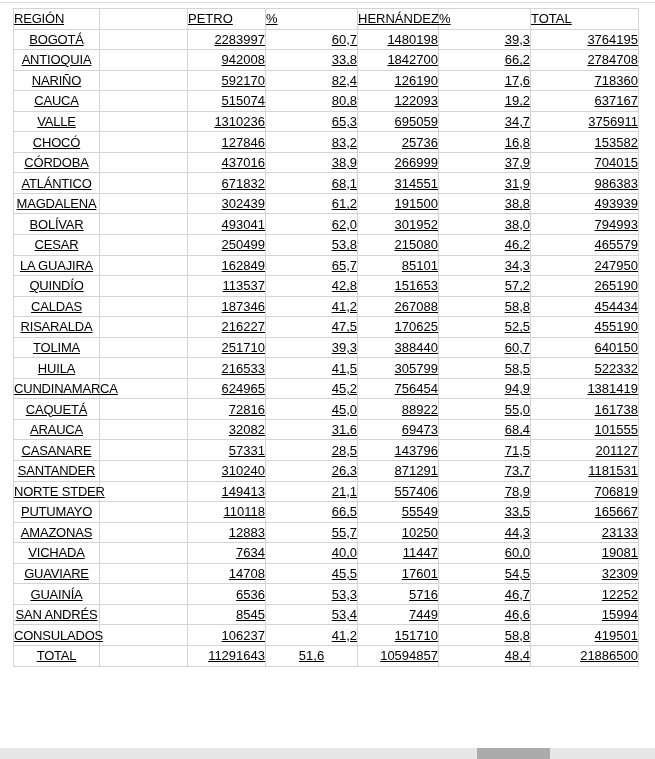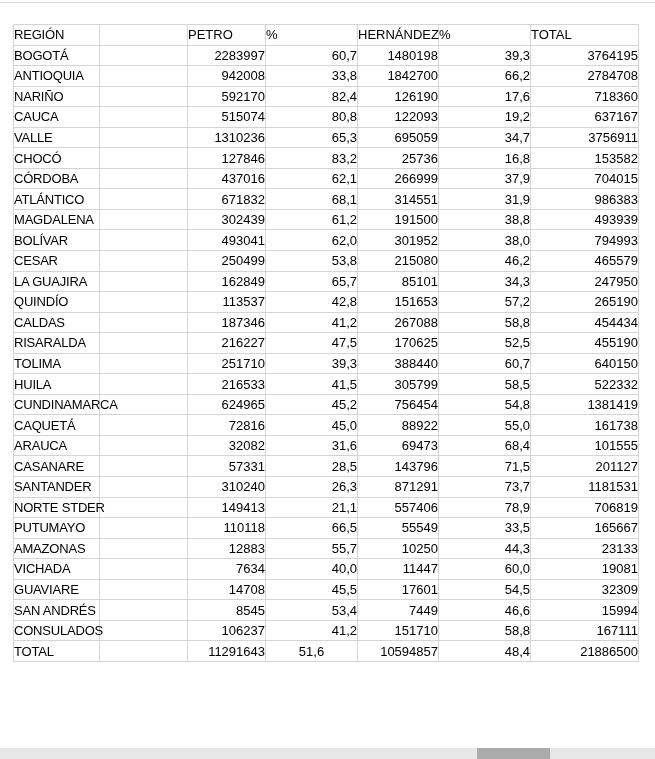--- a/index.html
+++ b/index.html
@@ -16,40 +16,41 @@
     overflow: hidden;
   }
   #top-line {
     position: absolute;
     left: 0; top: 2px;
     width: 655px; height: 1px;
     background: #dcdcdc;
   }
   #grid {
     position: absolute;
-    left: 13px; top: 24px;
+    left: 13px; top: 8px;
     width: 625px;
     border-collapse: collapse;
     table-layout: fixed;
+    text-decoration: underline;
   }
   #grid td, #grid th {
     border: 1px solid #d4d4d4;
     height: 20.55px;
     padding: 0;
     margin: 0;
     font-size: 13px;
     font-weight: normal;
     color: #000000;
     vertical-align: middle;
     overflow: hidden;
     white-space: nowrap;
   }
   
   .c-region {
-    text-align: left;
+    text-align: center;
     padding-left: 3px;
     letter-spacing: -0.2px;
     border-right-style: none !important;
     overflow: visible !important;
   }
   .c-empty { border-left: 1px solid #d4d4d4; }
   tr.row-overflow .c-empty { border-left-style: hidden; }
   .c-head { text-align: left; padding-left: 3px; overflow: visible !important; }
   .th-hdz { border-right-style: hidden; }
   .th-hdz-pct { border-left-style: hidden; }
@@ -148,21 +149,21 @@
           <td class="c-num">127846</td>
           <td class="c-pct">83,2</td>
           <td class="c-num">25736</td>
           <td class="c-pct">16,8</td>
           <td class="c-num">153582</td>
         </tr>
         <tr>
           <td class="c-region">CÓRDOBA</td>
           <td class="c-empty"></td>
           <td class="c-num">437016</td>
-          <td class="c-pct">62,1</td>
+          <td class="c-pct">38,9</td>
           <td class="c-num">266999</td>
           <td class="c-pct">37,9</td>
           <td class="c-num">704015</td>
         </tr>
         <tr>
           <td class="c-region">ATLÁNTICO</td>
           <td class="c-empty"></td>
           <td class="c-num">671832</td>
           <td class="c-pct">68,1</td>
           <td class="c-num">314551</td>
@@ -249,21 +250,21 @@
           <td class="c-num">305799</td>
           <td class="c-pct">58,5</td>
           <td class="c-num">522332</td>
         </tr>
         <tr class="row-overflow">
           <td class="c-region">CUNDINAMARCA</td>
           <td class="c-empty"></td>
           <td class="c-num">624965</td>
           <td class="c-pct">45,2</td>
           <td class="c-num">756454</td>
-          <td class="c-pct">54,8</td>
+          <td class="c-pct">94,9</td>
           <td class="c-num">1381419</td>
         </tr>
         <tr>
           <td class="c-region">CAQUETÁ</td>
           <td class="c-empty"></td>
           <td class="c-num">72816</td>
           <td class="c-pct">45,0</td>
           <td class="c-num">88922</td>
           <td class="c-pct">55,0</td>
           <td class="c-num">161738</td>
@@ -334,36 +335,45 @@
         <tr>
           <td class="c-region">GUAVIARE</td>
           <td class="c-empty"></td>
           <td class="c-num">14708</td>
           <td class="c-pct">45,5</td>
           <td class="c-num">17601</td>
           <td class="c-pct">54,5</td>
           <td class="c-num">32309</td>
         </tr>
         <tr>
+          <td class="c-region">GUAINÍA</td>
+          <td class="c-empty"></td>
+          <td class="c-num">6536</td>
+          <td class="c-pct">53,3</td>
+          <td class="c-num">5716</td>
+          <td class="c-pct">46,7</td>
+          <td class="c-num">12252</td>
+        </tr>
+        <tr>
           <td class="c-region">SAN ANDRÉS</td>
           <td class="c-empty"></td>
           <td class="c-num">8545</td>
           <td class="c-pct">53,4</td>
           <td class="c-num">7449</td>
           <td class="c-pct">46,6</td>
           <td class="c-num">15994</td>
         </tr>
         <tr>
           <td class="c-region">CONSULADOS</td>
           <td class="c-empty"></td>
           <td class="c-num">106237</td>
           <td class="c-pct">41,2</td>
           <td class="c-num">151710</td>
           <td class="c-pct">58,8</td>
-          <td class="c-num">167111</td>
+          <td class="c-num">419501</td>
         </tr>
         <tr>
           <td class="c-region">TOTAL</td>
           <td class="c-empty"></td>
           <td class="c-num">11291643</td>
           <td class="c-pct flag-host">51,6</td>
           <td class="c-num">10594857</td>
           <td class="c-pct">48,4</td>
           <td class="c-num">21886500</td>
         </tr>

